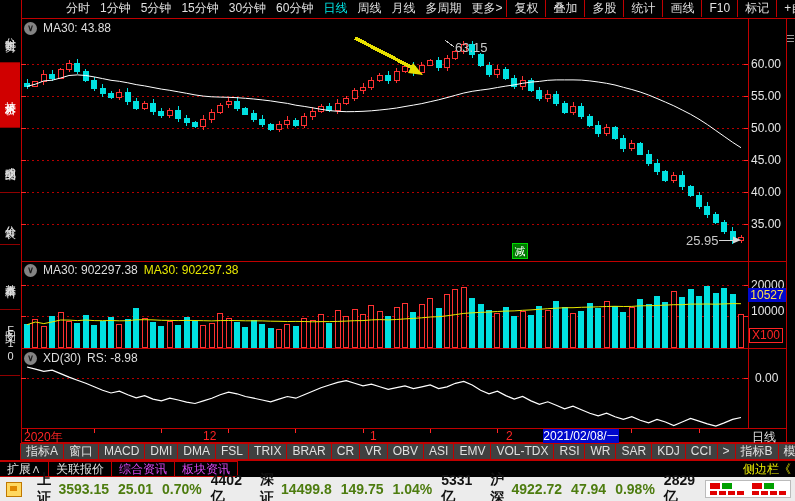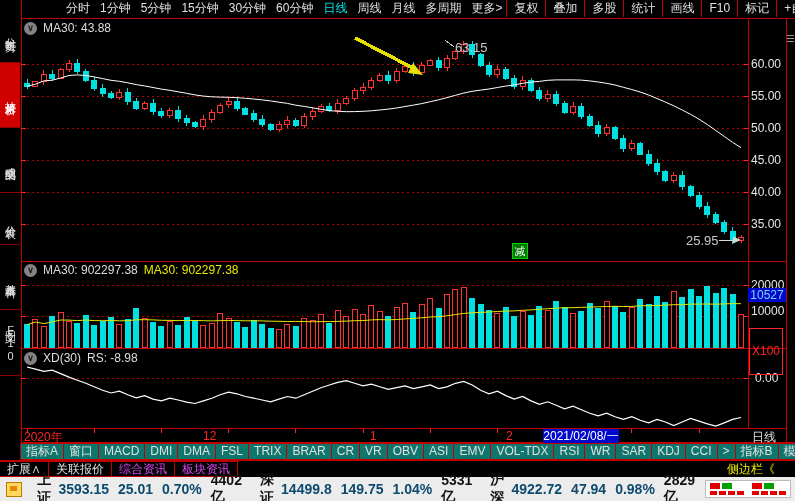--- a/index.html
+++ b/index.html
@@ -18,43 +18,43 @@
             border-bottom:1px solid #900000;box-sizing:border-box;}
   .side-tab.active{background:#d00000;color:#fff;}
   
   #cv{position:absolute;left:21px;top:18px;}
   
   .hdr{position:absolute;display:flex;align-items:center;gap:6px;white-space:nowrap;z-index:3;}
   .chev{width:13px;height:13px;border-radius:50%;background:#848484;color:#1a1a1a;font-size:9px;line-height:12px;text-align:center;font-weight:bold;}
   .w{color:#dedede;} .yel{color:#e8e800;}
   
   .ytick{position:absolute;width:34px;text-align:left;color:#e5e5e5;font-size:12px;z-index:2;}
-  .badge-blue{position:absolute;left:748px;width:38px;height:14px;background:#0008cc;color:#7dd3fc;text-align:center;line-height:14px;z-index:4;}
-  .x100{position:absolute;left:749px;border:1px solid #ff2424;color:#ff2424;padding:16px 2px;height:13px;line-height:13px;z-index:4;}
+  .badge-blue{position:absolute;left:748px;width:38px;height:14px;background:#0008cc;color:#fde047;text-align:center;line-height:14px;z-index:4;}
+  .x100{position:absolute;left:749px;border:1px solid #ff2424;color:#ff2424;padding:0 2px;height:13px;line-height:13px;z-index:4;}
   .badge-green{position:absolute;background:#007800;border:1px solid #00d800;color:#fff;font-size:11px;width:14px;height:14px;line-height:14px;text-align:center;z-index:4;}
   .anno{position:absolute;color:#c8c8c8;z-index:4;}
   .datelbl{position:absolute;top:429px;color:#ff2424;z-index:3;}
   .datehl{position:absolute;top:429px;left:543px;width:76px;height:14px;background:#0008cc;color:#fff;text-align:center;line-height:14px;z-index:3;}
   .dateright{position:absolute;top:429px;left:752px;color:#e0e0e0;z-index:3;}
   #grip{position:absolute;left:787px;top:35px;width:7px;z-index:3;}
   #grip div{height:1px;background:#9a9a9a;margin-bottom:2px;}
   
-  #indbar{position:absolute;left:21px;top:443px;width:774px;height:17px;display:flex;align-items:stretch;background:#0f766e;}
+  #indbar{position:absolute;left:21px;top:443px;width:774px;height:17px;display:flex;align-items:stretch;background:#404040;}
   .ind-btn{border:1px solid #c00000;margin-left:-1px;padding:0 5px;line-height:15px;color:#e0e0e0;white-space:nowrap;}
   .spacer{flex:1 1 auto;}
   
   #tabsrow{position:absolute;left:0;top:460px;width:795px;height:17px;display:flex;background:#000;border-top:1px solid #c00000;box-sizing:border-box;justify-content:space-between;}
   .btab{border:1px solid #c00000;margin-left:-1px;padding:0 7px;line-height:15px;color:#e0e0e0;white-space:nowrap;}
   .btab.yellow{color:#d946ef;}
   
   #statusbar{position:absolute;left:0;top:477px;width:795px;height:24px;background:#ececec;display:flex;align-items:center;font-weight:bold;font-size:14px;color:#111;}
   #statusbar .ic{width:16px;height:13px;background:#ffd860;border:1px solid #c07800;margin:0 7px 0 6px;position:relative;}
   #statusbar .ic::after{content:"";position:absolute;left:3px;top:3px;width:7px;height:5px;background:#e08800;}
   .sb-label{color:#111;margin:0 6px 0 8px;}
-  .sb-num{color:#0c4a6e;margin-right:9px;}
+  .sb-num{color:#4d7c0f;margin-right:9px;}
   .sb-amt{color:#111;margin-right:10px;}
   #mini{margin-left:auto;margin-right:4px;background:#fff;border:1px solid #bbb;padding:2px 4px;display:flex;gap:8px;}
   .mgrp .r1{display:flex;gap:2px;margin-bottom:2px;}
   .mgrp .r1 i{display:block;width:10px;height:6px;}
   .mgrp .r2{display:flex;gap:2px;}
   .mgrp .r2 i{display:block;width:7px;height:4px;background:#e00000;}
 </style>
 </head>
 <body>
 
@@ -481,21 +481,21 @@
       <span class="spacer"></span>
       <span class="ind-btn">指标B</span>
       <span class="ind-btn">模 板</span>
       <span class="spacer" style="max-width: 14px;"></span>
     </div>
   <div id="tabsrow">
       <span class="btab">扩展∧</span>
       <span class="btab">关联报价</span>
       <span class="btab yellow">综合资讯</span>
       <span class="btab yellow">板块资讯</span>
-      <span class="sideToggleX" style="margin-left: auto; color: rgb(232, 232, 0); line-height: 16px; padding-right: 20px;">侧边栏《</span>
+      <span class="sideToggleX" style="margin-left: auto; color: rgb(232, 232, 0); line-height: 16px; padding-right: 4px;">侧边栏《</span>
     </div>
 
   <div id="statusbar">
     <span class="ic"></span>
     <span id="sb-items" style="display:flex;align-items:center;">
         <span class="sb-label">上证</span>
         <span class="sb-num">3593.15</span>
         <span class="sb-num">25.01</span>
         <span class="sb-num">0.70%</span>
         <span class="sb-amt">4402亿</span>

